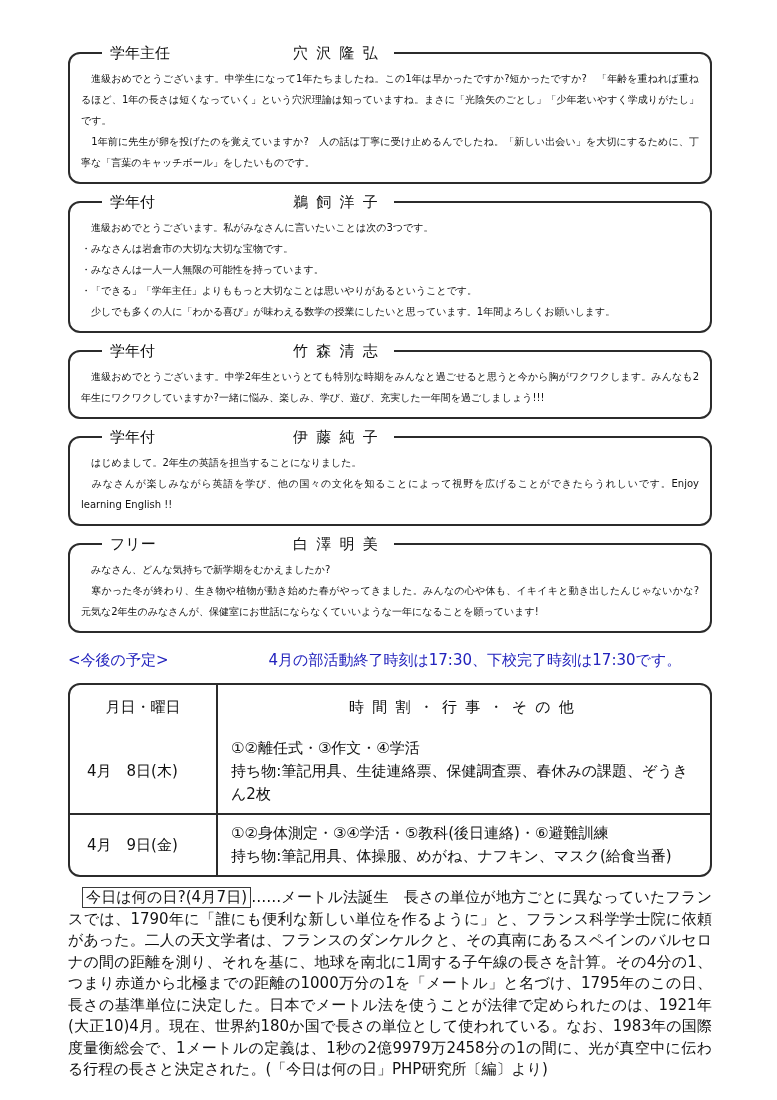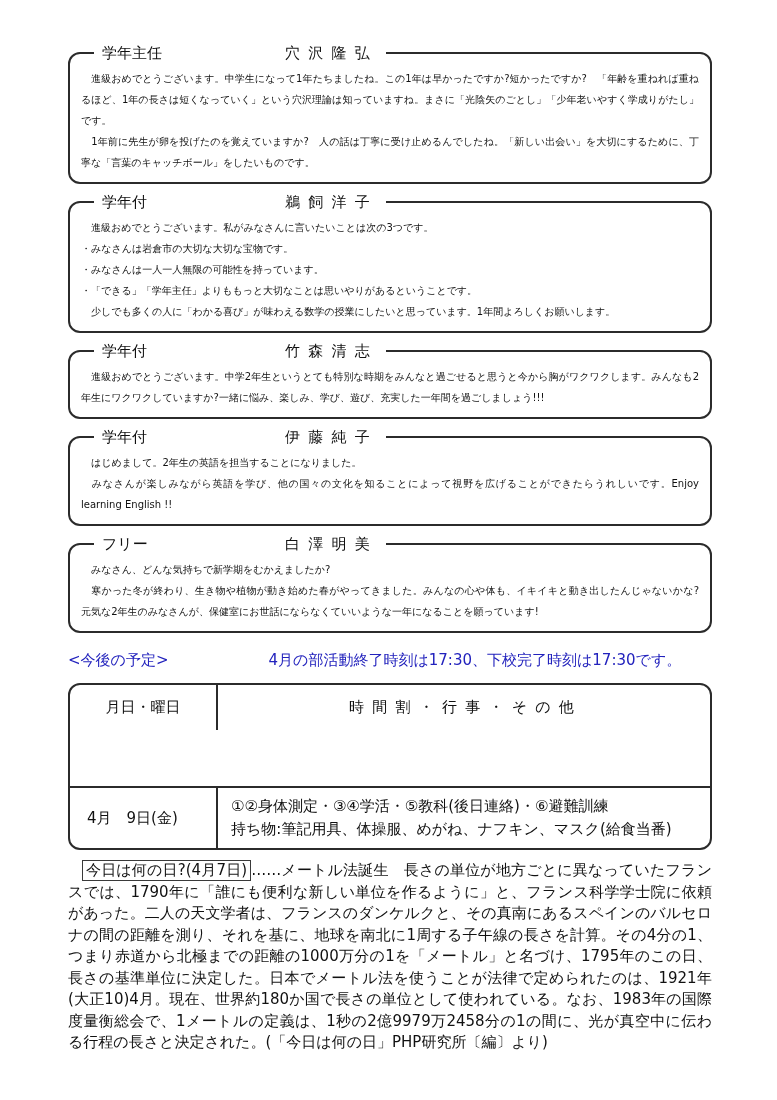--- a/index.html
+++ b/index.html
@@ -19,21 +19,21 @@
   .msgbox {
     position:relative;
     border:2px solid #2b2b2b;
     border-radius:12px;
     padding:14px 11px 9px 11px;
     margin-bottom:17px;
     background:#ffffff;
   }
   .msgbox-title {
     position:absolute;
-    top:-11px; left:24px;
+    top:-11px; left:32px;
     background:#ffffff;
     padding:0 8px;
     display:flex;
     font-size:15px;
     line-height:21px;
     white-space:nowrap;
   }
   .msgbox-title .role { display:inline-block; width:183px; }
   .msgbox-title .tname { letter-spacing:0.55em; }
   .msgbox p {
@@ -167,20 +167,23 @@
     <span class="sched-text">4月の部活動終了時刻は17:30、下校完了時刻は17:30です。</span>
   </div>
 
   <div class="sched-table">
     <div class="sched-row header">
       <div class="cell-date">月日・曜日</div>
       <div class="cell-detail spread">時間割・行事・その他</div>
     </div>
     <div>
     <div class="sched-row body-row">
+      <div class="cell-date">4月　8日(木)</div>
+      <div class="cell-detail">①②離任式・③作文・④学活
+持ち物:筆記用具、生徒連絡票、保健調査票、春休みの課題、ぞうきん2枚</div>
     </div>
 
     <div class="sched-row body-row">
       <div class="cell-date">4月　9日(金)</div>
       <div class="cell-detail">①②身体測定・③④学活・⑤教科(後日連絡)・⑥避難訓練
 持ち物:筆記用具、体操服、めがね、ナフキン、マスク(給食当番)</div>
     </div>
   </div>
   </div>
 

